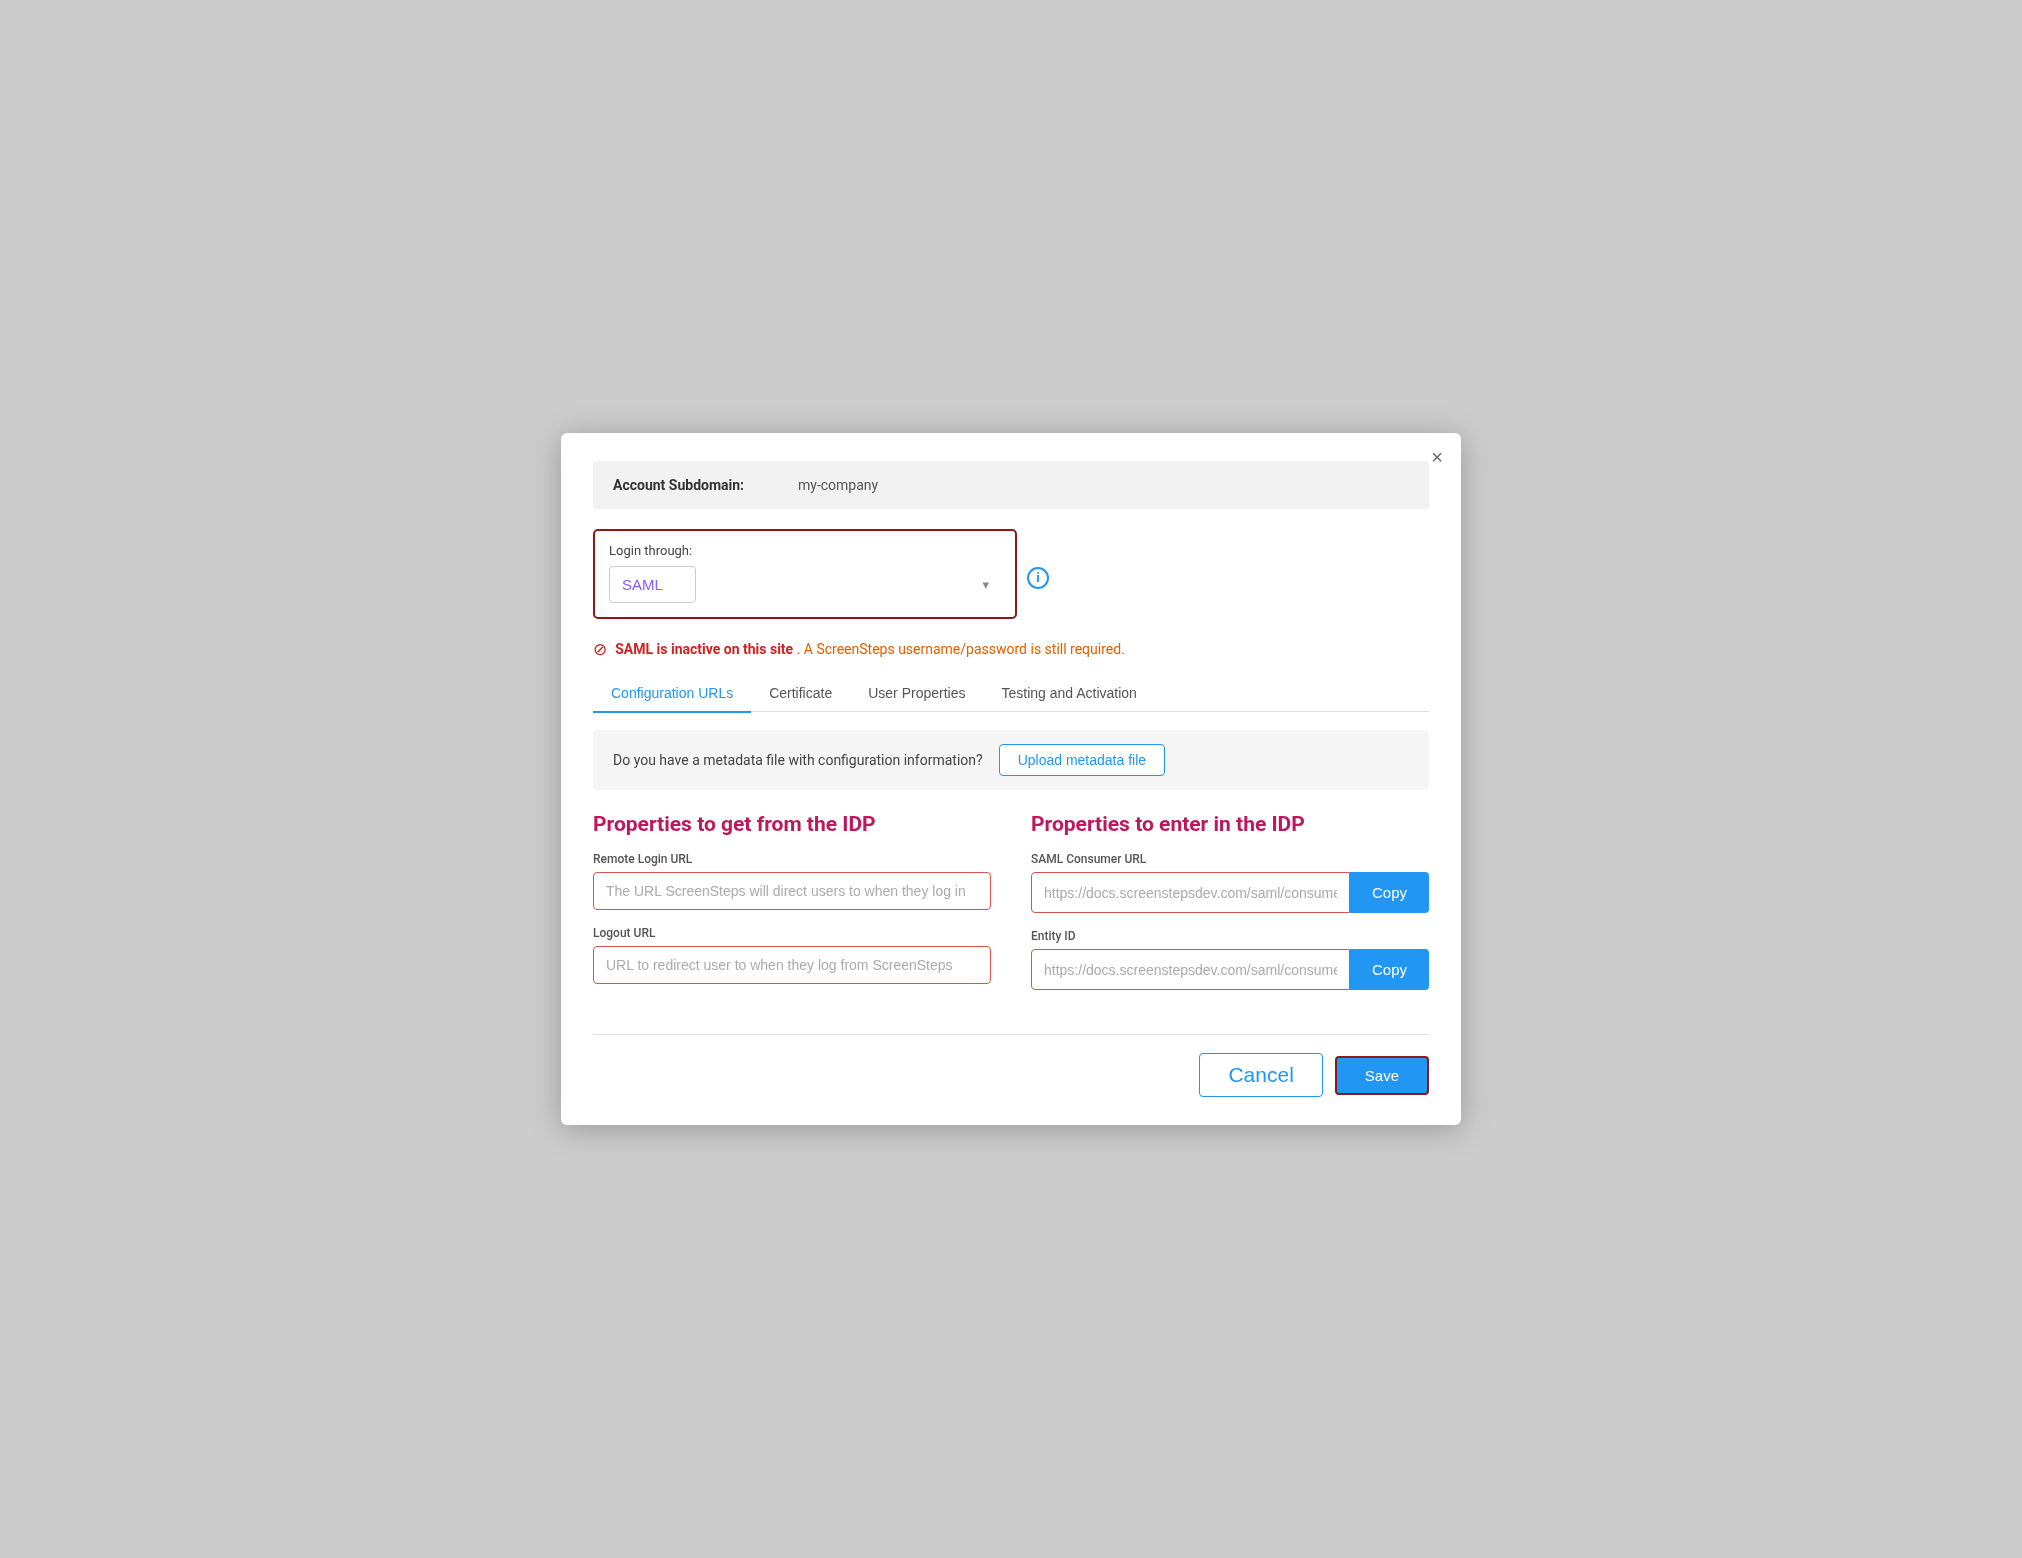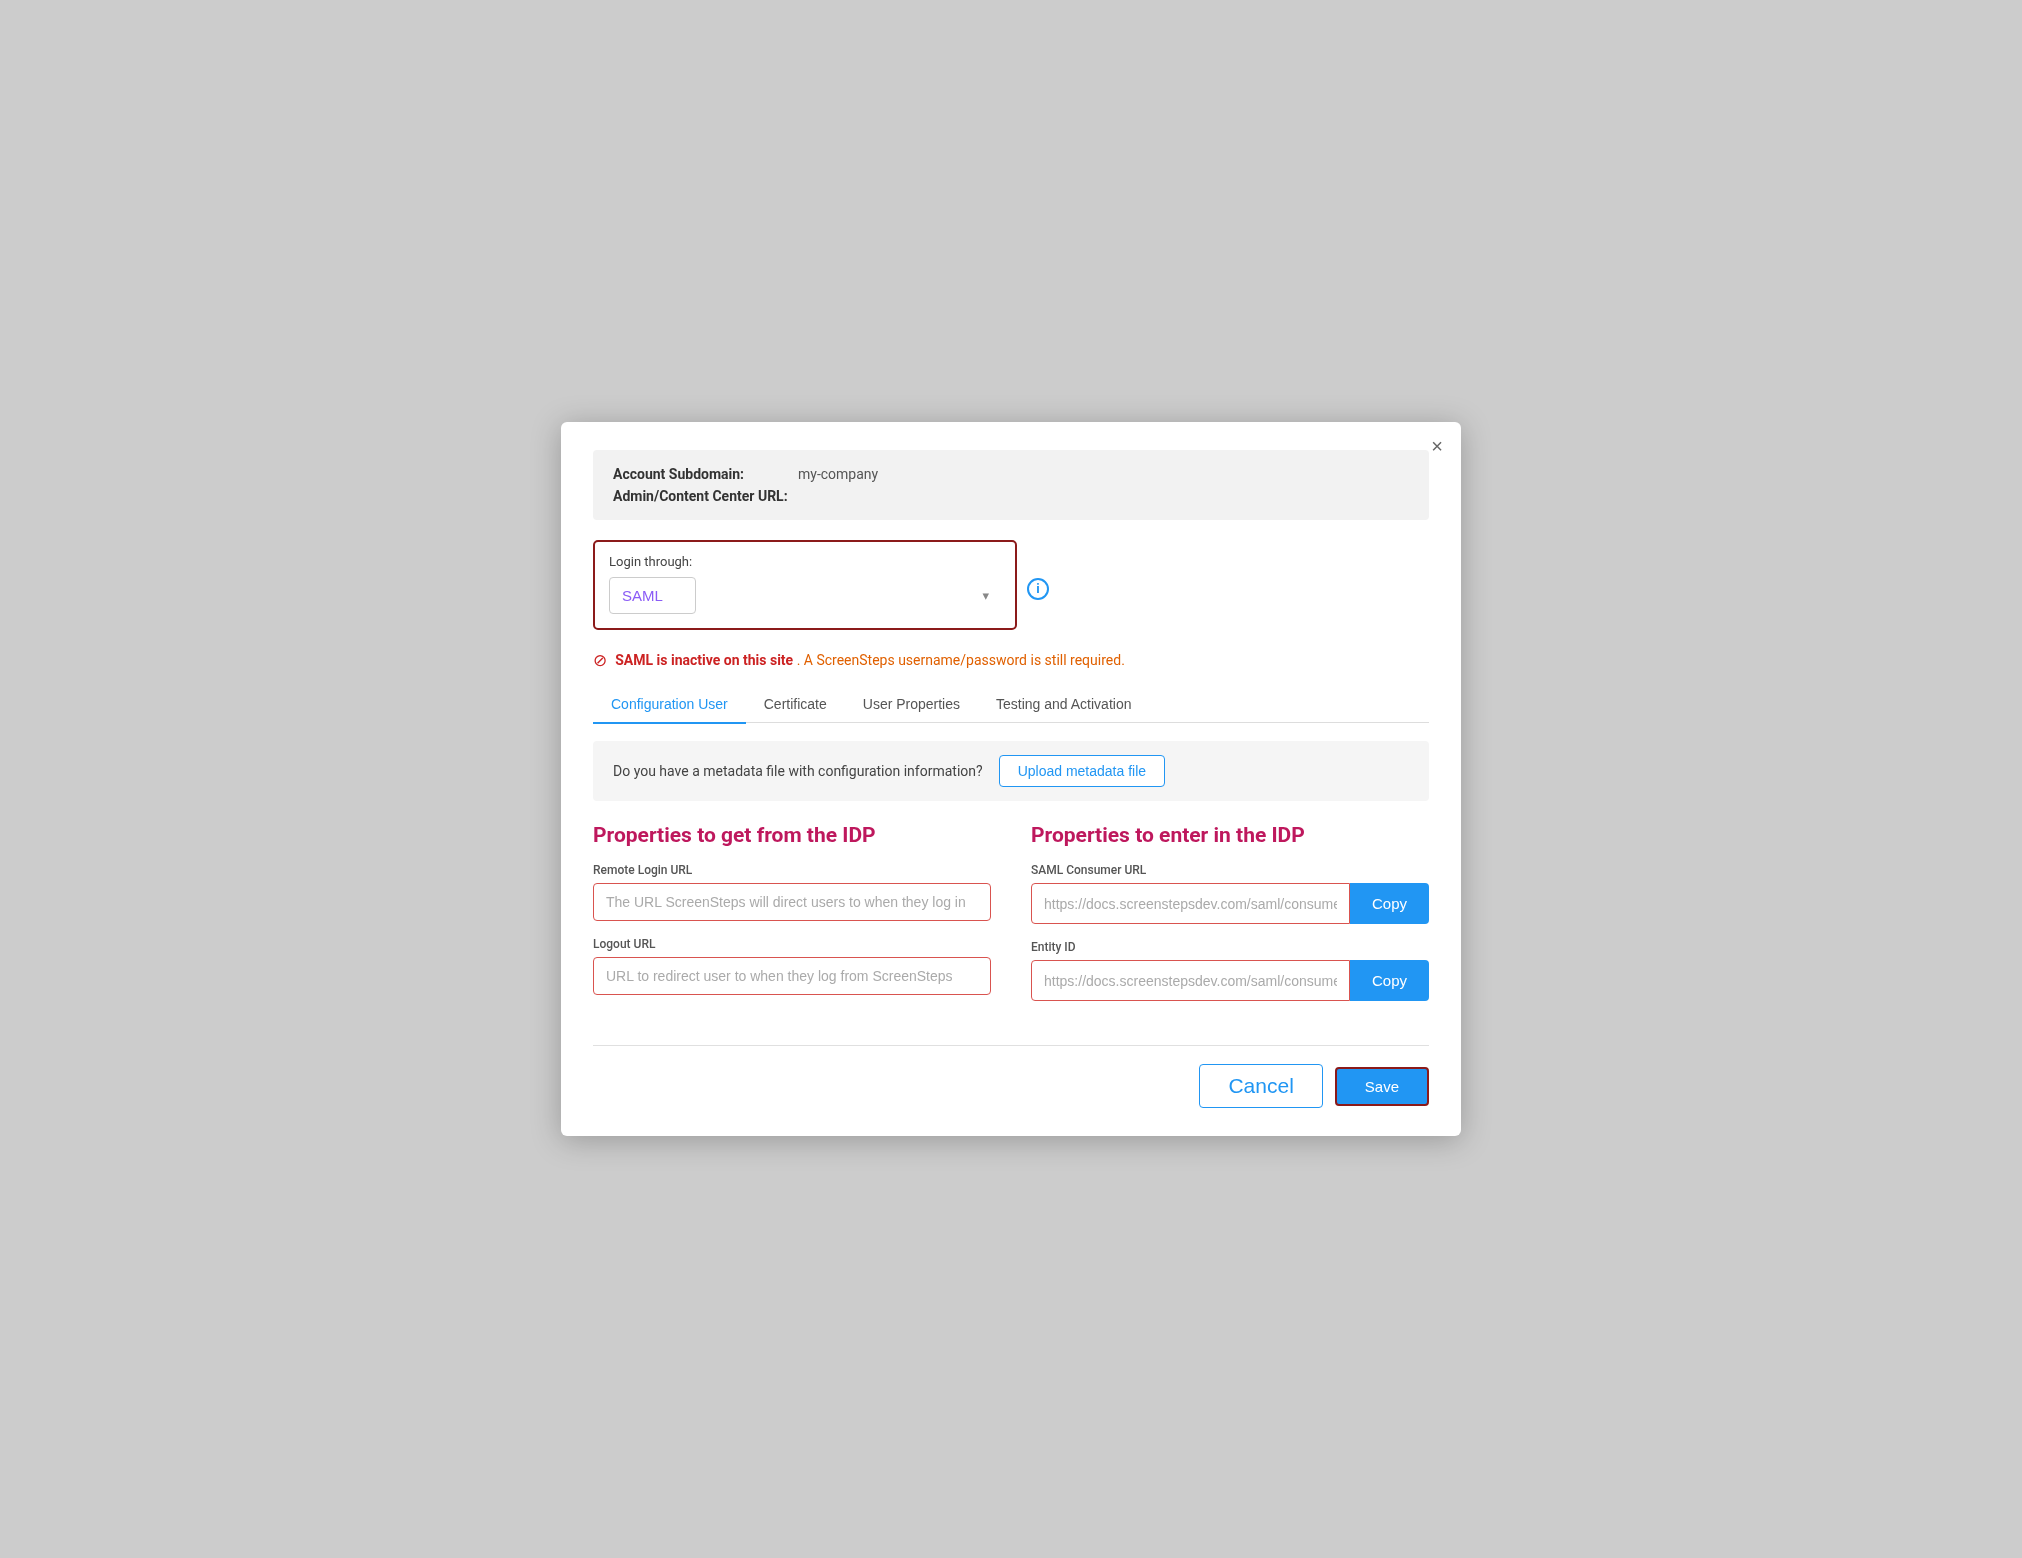--- a/index.html
+++ b/index.html
@@ -276,24 +276,20 @@
 <body>
 
 <div class="dialog">
   <button class="close-btn">×</button>
 
 
   <div class="info-section">
     <div class="info-row">
       <span class="info-label">Account Subdomain:</span>
       <span class="info-value">my-company</span>
-    </div>
-    <div class="info-row">
-      <span class="info-label">Admin/Content Center URL:</span>
-      <span class="info-value"></span>
     </div>
   </div>
 
   <div style="display:flex;align-items:flex-start;gap:10px;margin-bottom:10px;">
     <div class="login-through-section">
       <div class="login-through-label">Login through:</div>
       <div class="login-through-row">
         <div class="select-wrapper">
           <select class="saml-select">
             <option>SAML</option>
@@ -310,21 +306,21 @@
 
   <div class="warning-row">
     <span class="warning-icon">⊘</span>
     <span>
       <span class="warning-text-bold">SAML is inactive on this site</span>
       <span class="warning-text-normal">. A ScreenSteps username/password is still required.</span>
     </span>
   </div>
 
   <div class="tabs">
-    <button class="tab active">Configuration User</button>
+    <button class="tab active">Configuration URLs</button>
     <button class="tab">Certificate</button>
     <button class="tab">User Properties</button>
     <button class="tab">Testing and Activation</button>
   </div>
 
   <div class="metadata-bar">
     <span>Do you have a metadata file with configuration information?</span>
     <button class="upload-btn">Upload metadata file</button>
   </div>
 

